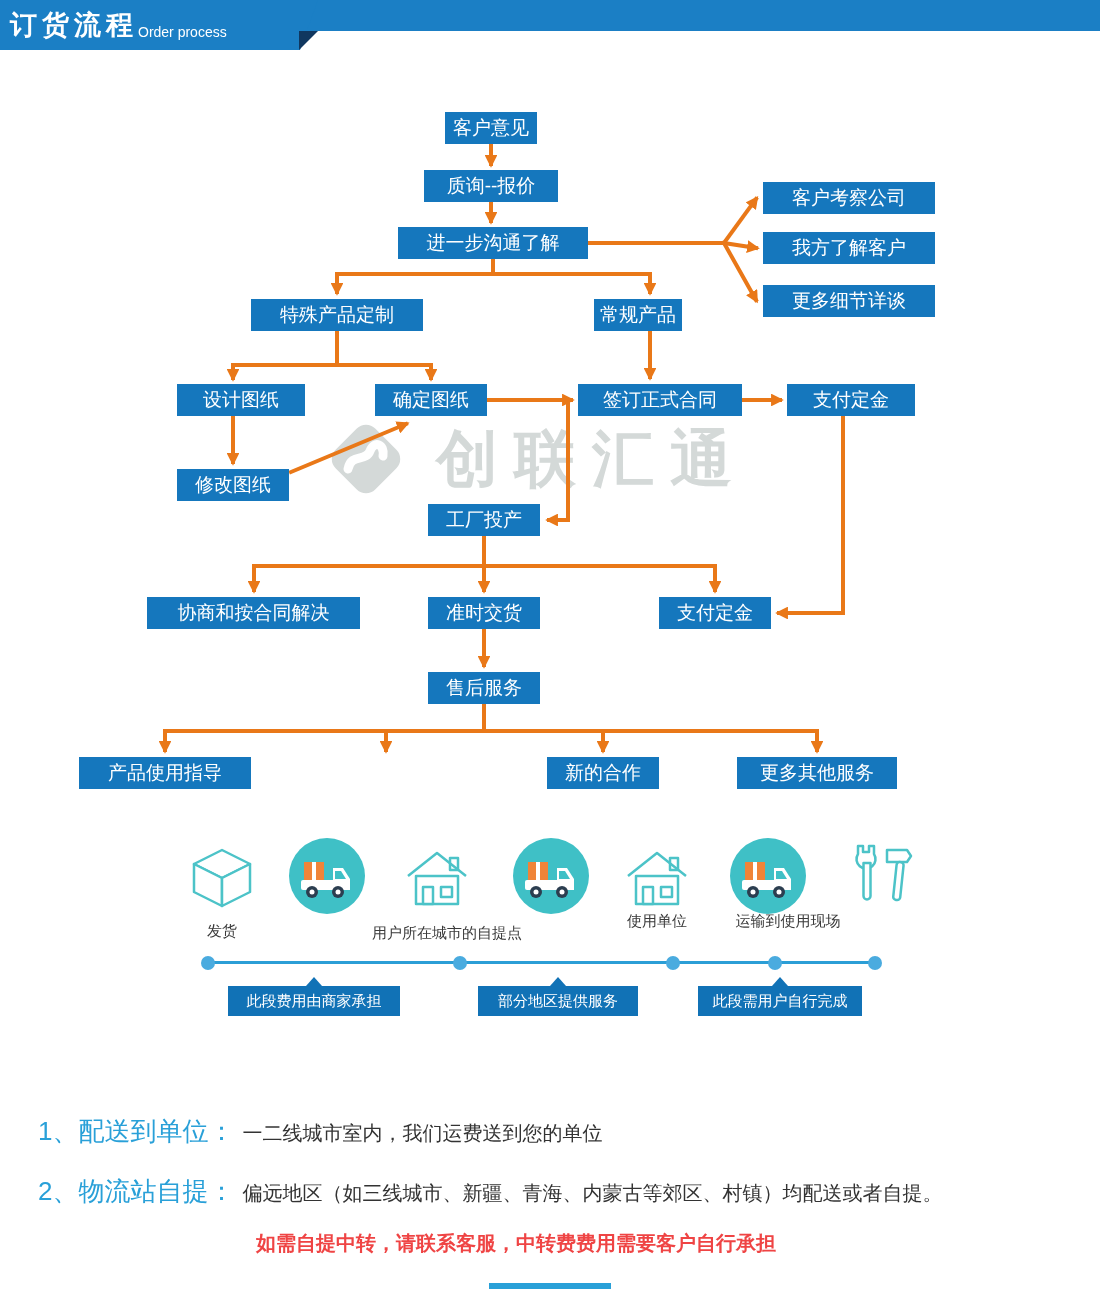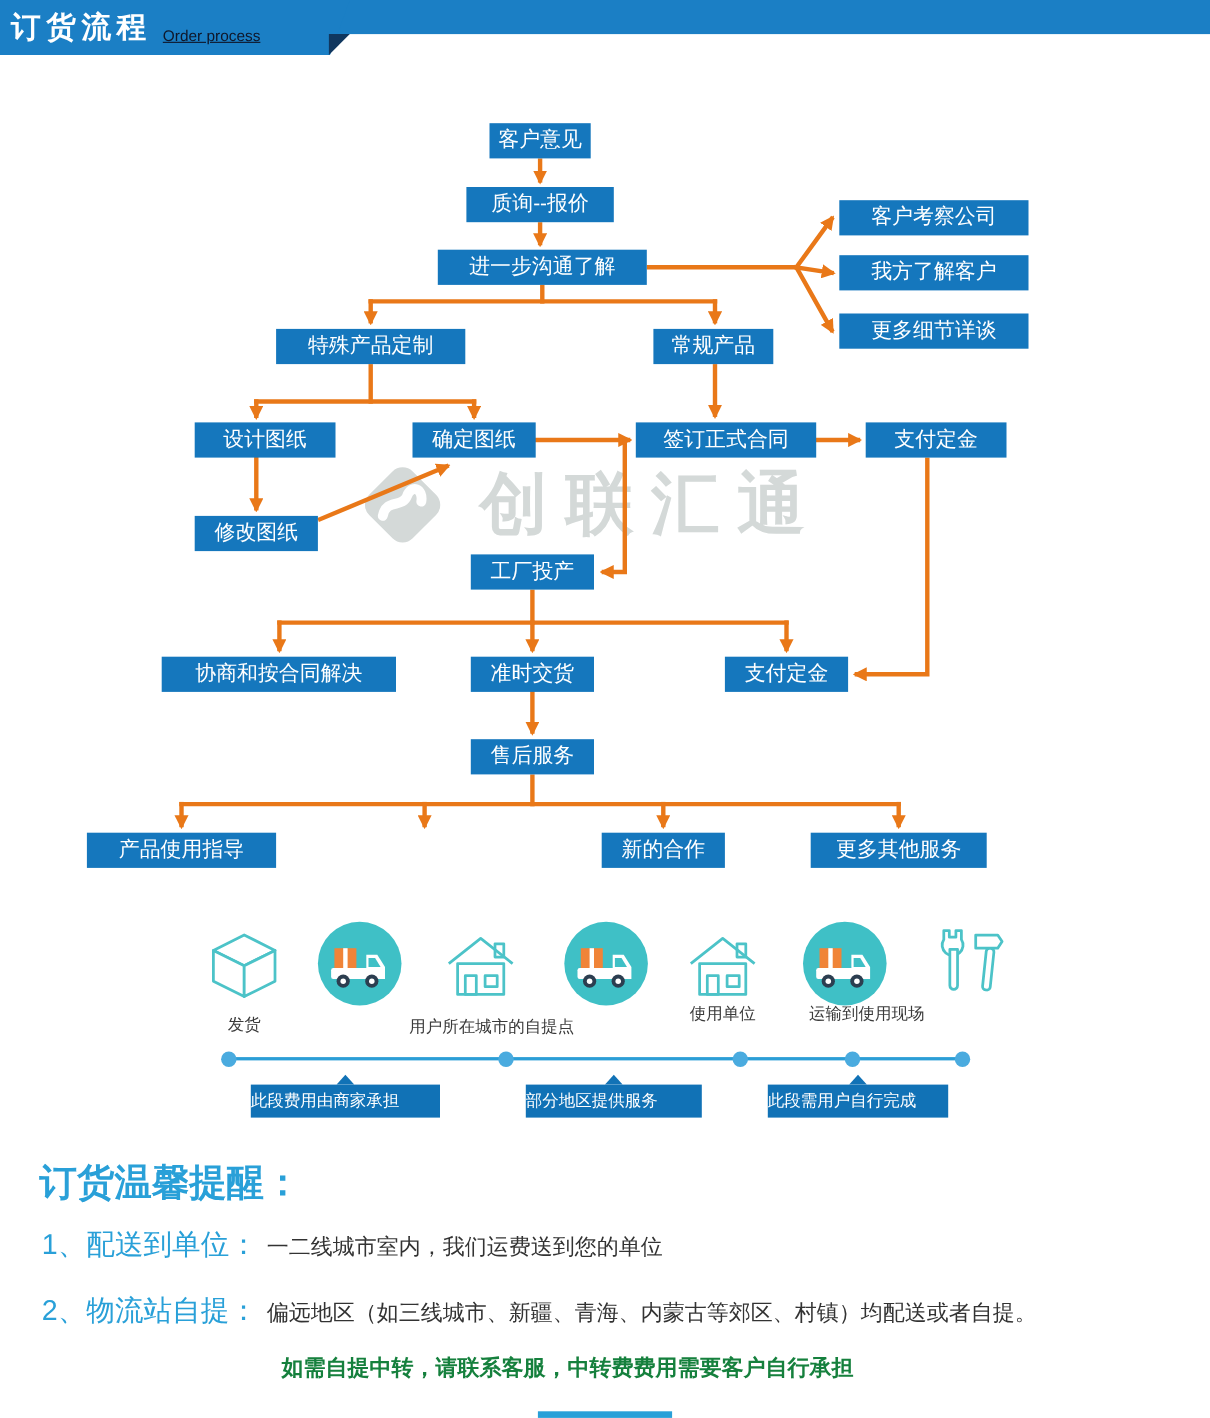--- a/index.html
+++ b/index.html
@@ -9,55 +9,55 @@
 
   
   .header { position:absolute; top:0; left:0; width:1100px; height:52px; z-index:5; }
   .header-bar { position:absolute; top:0; left:0; width:1100px; height:31px; background:#1b7fc5; }
   .header-left { position:absolute; top:0; left:0; width:318px; height:50px; background:#1b7fc5;
                  clip-path:polygon(0 0,100% 0,calc(100% - 18px) 100%,0 100%);
                  display:flex; align-items:center; padding-left:10px; }
   .header-accent { position:absolute; left:299px; top:31px; width:0; height:0;
                    border-top:19px solid #10375f; border-right:19px solid transparent; }
   .header-title { color:#fff; font-size:27px; font-weight:bold; letter-spacing:5px; }
-  .header-sub { color:#0f172a; font-size:14px; margin-left:10px; margin-top:14px;text-decoration:underline; }
+  .header-sub { color:#ffffff; font-size:14px; margin-top:14px; }
 
   
   .watermark { position:absolute; left:322px; top:415px; z-index:1; display:flex; align-items:center; }
   .wm-text { margin-left:26px; }
   .wm-cn { font-size:62px; font-weight:bold; color:#d4d9d8; letter-spacing:16px; line-height:1.05; }
   .wm-en { font-size:19px; color:#d4d9d8; letter-spacing:8px; margin-top:4px; }
 
   
   .connectors { position:absolute; left:0; top:0; z-index:2; }
   .node { position:absolute; height:32px; line-height:32px; background:#1577bd; color:#fff;
           text-align:center; font-size:19px; z-index:3; white-space:nowrap; }
 
   
   .lg-icon { position:absolute; z-index:3; }
   .lg-label { position:absolute; z-index:3; font-size:15px; color:#3a3a3a; text-align:center; }
 
   
   .tl-line { position:absolute; left:208px; top:961px; width:667px; height:3px; background:#2b9ed6; z-index:2; }
   .tl-dot { position:absolute; width:14px; height:14px; border-radius:50%; background:#4aabdf; top:956px; z-index:3; }
   .flag { position:absolute; height:30px; line-height:30px; background:#1172b6; color:#fff;
-          font-size:15px; top:986px; z-index:3; }
+          font-size:15px; text-align:center; top:986px; z-index:3; }
   .flag::before { content:""; position:absolute; top:-9px; left:50%; margin-left:-8px; width:0; height:0;
                   border-left:8px solid transparent; border-right:8px solid transparent;
                   border-bottom:9px solid #1172b6; }
 
   
   .rm-title { position:absolute; left:36px; top:1052px; font-size:34px; font-weight:bold; color:#29a0d8; z-index:3; }
   .rm-item { position:absolute; left:38px; display:flex; align-items:baseline; z-index:3; white-space:nowrap; }
   .rm-item-1 { top:1114px; }
   .rm-item-2 { top:1174px; }
   .rm-num, .rm-label { font-size:26px; color:#29a0d8; font-weight:500; }
   .rm-text { font-size:20px; color:#333; margin-left:8px; }
   .rm-foot { position:absolute; left:0; top:1230px; width:1032px; text-align:center;
-             font-size:20px; font-weight:600; color:#15803d; z-index:3; }
+             font-size:20px; font-weight:600; color:#ef4444; z-index:3; }
   .bottom-bar { position:absolute; left:489px; top:1283px; width:122px; height:6px; background:#29a0d8; z-index:3; }
 </style>
 </head>
 <body>
 
 <div class="page">
 
   <div class="header">
     <div class="header-bar"></div>
     <div class="header-left">
@@ -122,21 +122,21 @@
     </g>
   </svg>
 
   <div class="node" style="left:445px;top:112px;width:92px">客户意见</div>
   <div class="node" style="left:424px;top:170px;width:134px">质询--报价</div>
   <div class="node" style="left:398px;top:227px;width:190px">进一步沟通了解</div>
   <div class="node" style="left:763px;top:182px;width:172px">客户考察公司</div>
   <div class="node" style="left:763px;top:232px;width:172px">我方了解客户</div>
   <div class="node" style="left:763px;top:285px;width:172px">更多细节详谈</div>
   <div class="node" style="left:251px;top:299px;width:172px">特殊产品定制</div>
-  <div class="node" style="left:594px;top:299px;width:109px">常规产品</div>
+  <div class="node" style="left:594px;top:299px;width:88px">常规产品</div>
   <div class="node" style="left:177px;top:384px;width:128px">设计图纸</div>
   <div class="node" style="left:375px;top:384px;width:112px">确定图纸</div>
   <div class="node" style="left:578px;top:384px;width:164px">签订正式合同</div>
   <div class="node" style="left:787px;top:384px;width:128px">支付定金</div>
   <div class="node" style="left:177px;top:469px;width:112px">修改图纸</div>
   <div class="node" style="left:428px;top:504px;width:112px">工厂投产</div>
   <div class="node" style="left:147px;top:597px;width:213px">协商和按合同解决</div>
   <div class="node" style="left:428px;top:597px;width:112px">准时交货</div>
   <div class="node" style="left:659px;top:597px;width:112px">支付定金</div>
   <div class="node" style="left:428px;top:672px;width:112px">售后服务</div>
@@ -243,21 +243,20 @@
   <div class="tl-dot" style="left:201px"></div>
   <div class="tl-dot" style="left:453px"></div>
   <div class="tl-dot" style="left:666px"></div>
   <div class="tl-dot" style="left:768px"></div>
   <div class="tl-dot" style="left:868px"></div>
 
   <div class="flag" style="left:228px;width:172px">此段费用由商家承担</div>
   <div class="flag" style="left:478px;width:160px">部分地区提供服务</div>
   <div class="flag" style="left:698px;width:164px">此段需用户自行完成</div>
 
-  <div class="rm-title">订货温馨提醒：</div>
 
   <div class="rm-item rm-item-1">
     <span class="rm-num">1、</span>
     <span class="rm-label">配送到单位：</span>
     <span class="rm-text">一二线城市室内，我们运费送到您的单位</span>
   </div>
 
   <div class="rm-item rm-item-2">
     <span class="rm-num">2、</span>
     <span class="rm-label">物流站自提：</span>

